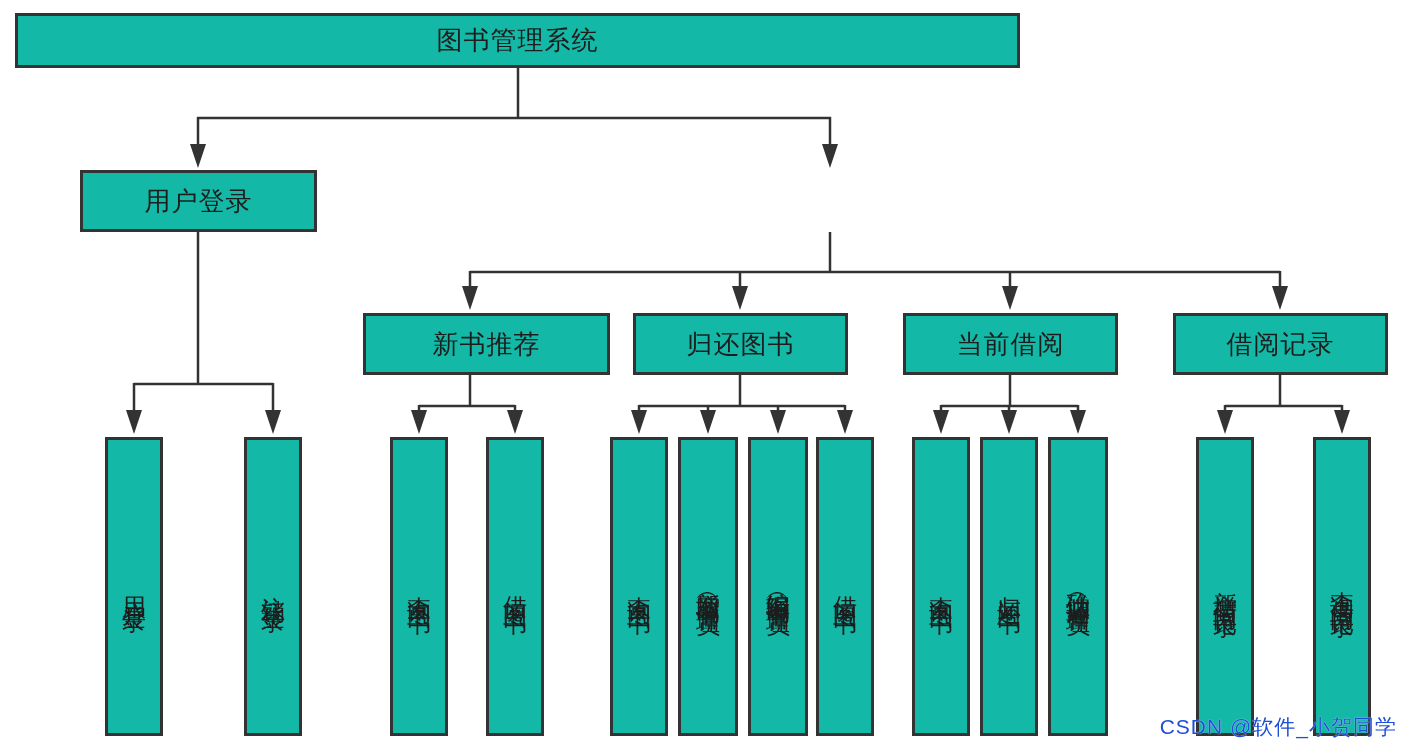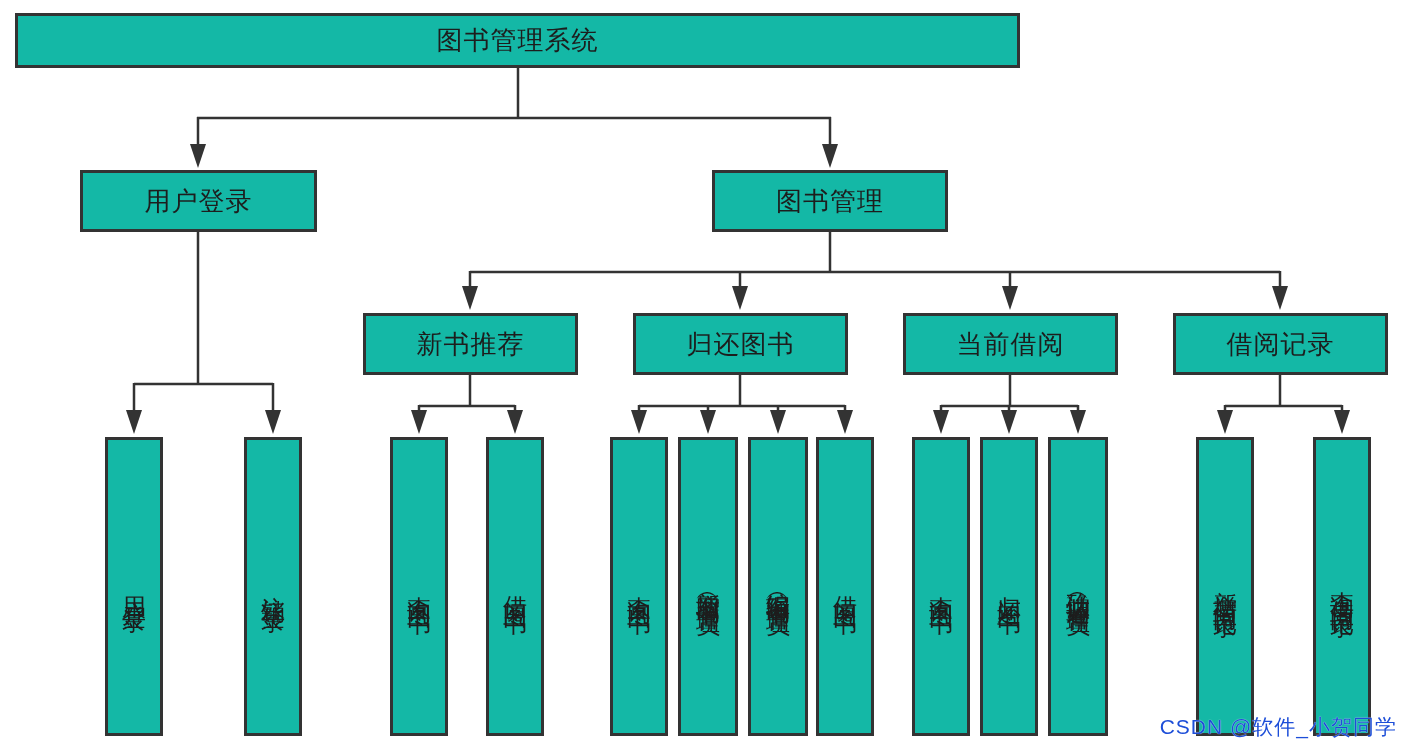--- a/index.html
+++ b/index.html
@@ -95,23 +95,22 @@
       <path d="M1280,375 V407"></path>
       <path d="M1225,406 H1342"></path>
       <line x1="1225" y1="405" x2="1225" y2="412" marker-end="url(#arw)"></line>
       <line x1="1342" y1="405" x2="1342" y2="412" marker-end="url(#arw)"></line>
     </g>
   </svg>
 
   <div class="node h" style="left:15px; top:13px; width:1005px; height:55px">图书管理系统</div>
 
   <div class="node h" style="left:80px; top:170px; width:237px; height:62px">用户登录</div>
-  <div class="node h" style="left:712px; top:170px; width:236px; height:62px">图书管理</div>
 
-  <div class="node h" style="left:363px; top:313px; width:215px; height:62px">新书推荐</div>
+  <div class="node h" style="left:363px; top:313px; width:247px; height:62px">新书推荐</div>
   <div class="node h" style="left:633px; top:313px; width:215px; height:62px">归还图书</div>
   <div class="node h" style="left:1173px; top:313px; width:215px; height:62px">借阅记录</div>
   <div class="node h" style="left:903px; top:313px; width:215px; height:62px">当前借阅</div>
 
   <div class="node v" style="left:105px; top:437px; width:58px; height:299px">用户登录</div>
   <div class="node v" style="left:244px; top:437px; width:58px; height:299px">注销登录</div>
 
   <div class="node v" style="left:390px; top:437px; width:58px; height:299px">查询图书</div>
   <div class="node v" style="left:486px; top:437px; width:58px; height:299px">借阅图书</div>
 

